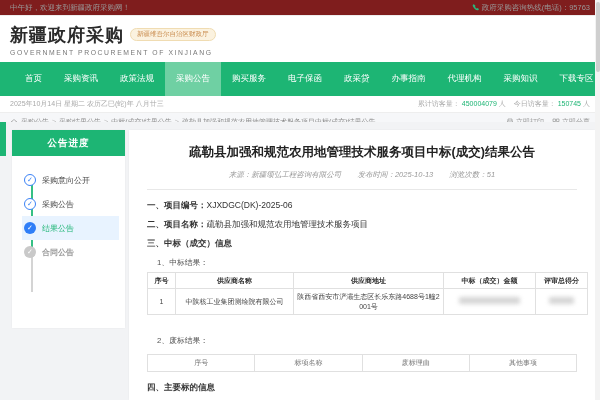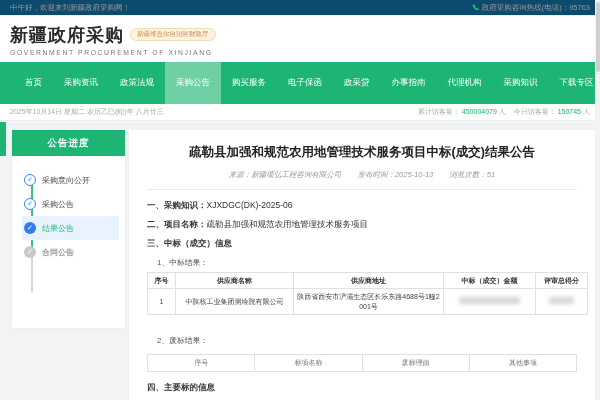--- a/index.html
+++ b/index.html
@@ -1,33 +1,33 @@
 <!DOCTYPE html>
 <html><head>
 <meta charset="utf-8">
 <style>
   * { margin:0; padding:0; box-sizing:border-box; }
   html,body { width:600px; height:400px; overflow:hidden; }
   body { font-family:"Liberation Sans","DejaVu Sans",sans-serif; background:#f2f3f5; color:#333; position:relative; }
 
   
-  .topbar { height:16px; background:#0c4a6e; border-bottom:1px solid #ededed; display:flex; justify-content:space-between; align-items:center; padding:0 10px; font-size:7.5px; color:#999; }
+  .topbar { height:16px; background:#7f1d1d; border-bottom:1px solid #ededed; display:flex; justify-content:space-between; align-items:center; padding:0 10px; font-size:7.5px; color:#999; }
   .topbar .right { display:flex; align-items:center; gap:3px; }
   .phone-ic { width:7px; height:7px; fill:#2bb57a; }
 
   
   .header { height:46px; background:#ffffff; display:flex; align-items:center; padding:0 10px; }
   .logo-block { display:flex; flex-direction:column; }
   .logo-row { display:flex; align-items:center; gap:6px; }
   .logo-title { font-size:18px; font-weight:bold; color:#2b2b2b; letter-spacing:1px; }
   .badge { font-size:6.5px; color:#c8894a; background:#fbf2df; border:1px solid #f0dcb2; border-radius:8px; padding:1px 6px; white-space:nowrap; }
   .logo-sub { font-size:6.8px; color:#777; letter-spacing:1.6px; margin-top:2px; }
 
   
-  .nav { height:42px; background:#1db574; display:flex; align-items:stretch; padding-left:14px; }
+  .nav { height:34px; background:#1db574; display:flex; align-items:stretch; padding-left:14px; }
   .nav-item { color:#fff; font-size:8.5px; display:flex; align-items:center; padding:0 11px; cursor:pointer; white-space:nowrap; }
   .nav-item.active { background:#6fd0a3; }
 
   
   .infobar { height:16px; background:#fff; display:flex; justify-content:space-between; align-items:center; padding:0 10px; font-size:7px; color:#a9a9a9; }
   .infobar .visits b { color:#1db574; font-weight:normal; margin:0 2px; }
 
   
   .crumbbar { height:18px; background:#f6f7f9; border-top:1px solid #eee; display:flex; justify-content:space-between; align-items:center; padding:0 10px; font-size:7px; color:#8a8a8a; }
   .crumbs { display:flex; align-items:center; gap:3px; white-space:nowrap; overflow:hidden; }
@@ -187,21 +187,21 @@
 <div class="main">
   <div class="art-title">疏勒县加强和规范农用地管理技术服务项目中标(成交)结果公告</div>
   <div class="art-meta">
     <span>来源：新疆颂弘工程咨询有限公司</span>
     <span>发布时间：2025-10-13</span>
     <span>浏览次数：51</span>
   </div>
   <div class="art-divider"></div>
 
   <div class="sec">
-    <b>一、采购知识：</b><span>XJXDGC(DK)-2025-06</span>
+    <b>一、项目编号：</b><span>XJXDGC(DK)-2025-06</span>
   </div>
   <div class="sec">
     <b>二、项目名称：</b><span>疏勒县加强和规范农用地管理技术服务项目</span>
   </div>
   <div class="sec">
     <b>三、中标（成交）信息</b>
   </div>
 
   <div class="sub">1、中标结果：</div>
   <table class="t1">

